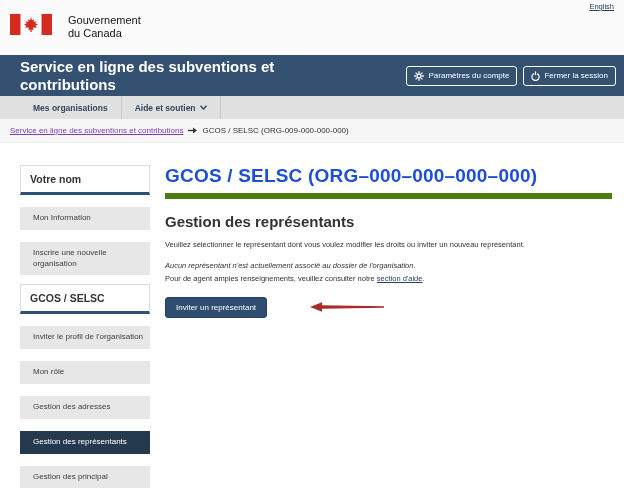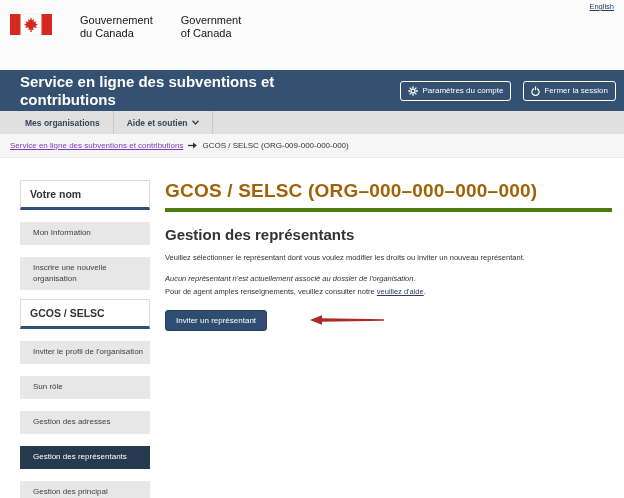--- a/index.html
+++ b/index.html
@@ -1,56 +1,56 @@
 <!DOCTYPE html>
 <html><head>
 <meta charset="utf-8">
 <style>
   html,body{margin:0;padding:0;}
   body{
     width:624px;height:498px;overflow:hidden;background:#ffffff;
     font-family:"Liberation Sans",sans-serif;color:#333;position:relative;
   }
   
-  .topstrip{height:70px;background:#fbfbfb;position:relative;}
+  .topstrip{height:55px;background:#fbfbfb;position:relative;}
   .lang-link{position:absolute;top:2px;right:10px;font-size:7.5px;color:#284162;
     text-decoration:underline;cursor:pointer;}
   .fip{position:absolute;left:10px;top:14px;display:flex;align-items:flex-start;}
   .flag{margin-right:16px;flex:none;}
-  .wordmark{font-size:11px;line-height:13px;color:#151515;margin-left:12px;}
+  .wordmark{font-size:11px;line-height:13px;color:#151515;}
   .wordmark.en{margin-left:28px;}
   
   .banner{height:41px;background:#345172;display:flex;align-items:center;
     padding:0 8px 0 20px;box-sizing:border-box;}
   .banner-title{color:#fff;font-weight:bold;font-size:15px;line-height:18px;width:320px;}
-  .banner-actions{margin-left:auto;display:flex;gap:12px;}
+  .banner-actions{margin-left:auto;display:flex;gap:6px;}
   .banner-btn{display:flex;align-items:center;gap:4px;border:1px solid #fff;border-radius:3px;
     background:transparent;color:#fff;font-size:8px;padding:4px 7px;cursor:pointer;
     font-family:"Liberation Sans",sans-serif;white-space:nowrap;}
   
-  .nav{height:23px;background:#e0e0e0;display:flex;align-items:stretch;padding-left:12px;}
+  .nav{height:23px;background:#e0e0e0;display:flex;align-items:stretch;padding-left:20px;}
   .nav-item{display:flex;align-items:center;gap:4px;padding:0 13px;font-size:8.5px;
     font-weight:bold;color:#33465c;border-right:1px solid #c9c9c9;cursor:pointer;}
   
   .breadcrumb{height:23px;background:#f6f6f6;border-bottom:1px solid #ececec;
     display:flex;align-items:center;gap:5px;padding-left:10px;font-size:8px;color:#333;}
   .bc-link{color:#7e3bbd;text-decoration:underline;cursor:pointer;}
   
   .content{display:flex;padding:22px 12px 0 20px;box-sizing:border-box;}
   .sidebar{width:130px;flex:none;}
   .side-section{margin-bottom:9px;}
   .side-header{background:#fff;border:1px solid #dcdcdc;border-bottom:3px solid #2e5274;
     font-size:10.5px;font-weight:bold;color:#333;padding:7px 9px;}
   .side-item{background:#e7e7e7;font-size:8px;color:#404040;line-height:1.35;
     padding:6px 6px 6px 13px;margin-top:12px;cursor:pointer;}
   .side-item.selected{background:#263a4f;color:#fff;}
   
   .main{flex:1;padding-left:15px;min-width:0;}
-  .page-title{font-size:19px;font-weight:bold;color:#a16207;margin:0 0 14px 0;
-    padding-bottom:6px;border-bottom:4px solid #4d7c0f;letter-spacing:.2px;}
+  .page-title{font-size:19px;font-weight:bold;color:#1d4ed8;margin:0 0 14px 0;
+    padding-bottom:6px;border-bottom:6px solid #4d7c0f;letter-spacing:.2px;}
   .section-heading{font-size:15px;font-weight:bold;color:#333;margin:4px 0 9px 0;}
   .main p{font-size:7.5px;margin:0 0 10px 0;line-height:1.5;}
   .empty-notice{font-style:italic;margin-bottom:1px !important;}
   .help-line{margin-bottom:13px !important;}
   .help-link{color:#284162;text-decoration:underline;cursor:pointer;}
   .invite-row{display:flex;align-items:center;gap:42px;}
   .invite-btn{background:#2f4d71;color:#fff;border:1px solid #26405e;border-radius:3px;
     font-size:8px;padding:5px 10px;cursor:pointer;font-family:"Liberation Sans",sans-serif;}
   .annotation-arrow{margin-left:1px;flex:none;}
 </style>
@@ -62,24 +62,20 @@
   <div class="fip">
     <svg class="flag" width="42" height="21" viewBox="0 0 42 21">
       <rect x="0" y="0" width="42" height="21" fill="#ffffff" stroke="#dddddd" stroke-width="0.5"></rect>
       <rect x="0" y="0" width="10.5" height="21" fill="#d52b1e"></rect>
       <rect x="31.5" y="0" width="10.5" height="21" fill="#d52b1e"></rect>
       <polygon points="21,3 22,6.2 24.2,5.2 23.5,8 26.5,7.2 25.3,9.6 28,10.2 25.6,12 27,13.8 23.2,13.4 23.5,16.2 21.7,15.4 21.7,18 20.3,18 20.3,15.4 18.5,16.2 18.8,13.4 15,13.8 16.4,12 14,10.2 16.7,9.6 15.5,7.2 18.5,8 17.8,5.2 20,6.2" fill="#d52b1e"></polygon>
     </svg>
     <div class="wordmark">
       <div>Gouvernement</div>
       <div>du Canada</div>
-    </div>
-    <div class="wordmark en">
-      <div>Government</div>
-      <div>of Canada</div>
     </div>
   </div>
 </div>
 
 <div class="banner">
   <div class="banner-title">Service en ligne des subventions et contributions</div>
   <div class="banner-actions">
     <button class="banner-btn">
       <svg width="10" height="10" viewBox="0 0 10 10">
         <circle cx="5" cy="5" r="2" fill="none" stroke="#fff" stroke-width="1.3"></circle>
@@ -131,34 +127,34 @@
 
   <div class="sidebar">
     <div class="side-section">
       <div class="side-header">Votre nom</div>
       <div class="side-item">Mon Information</div>
       <div class="side-item">Inscrire une nouvelle organisation</div>
     </div>
     <div class="side-section">
       <div class="side-header">GCOS / SELSC</div>
       <div class="side-item">Inviter le profil de l'organisation</div>
-      <div class="side-item">Sun rôle</div>
+      <div class="side-item">Mon rôle</div>
       <div class="side-item">Gestion des adresses</div>
       <div class="side-item selected">Gestion des représentants</div>
       <div class="side-item">Gestion des principal</div>
       <div class="side-item">Gestion des entreprises de l'ARC</div>
     </div>
   </div>
 
   <div class="main">
     <h1 class="page-title">GCOS / SELSC (ORG–000–000–000–000)</h1>
     <h2 class="section-heading">Gestion des représentants</h2>
     <p>Veuillez sélectionner le représentant dont vous voulez modifier les droits ou inviter un nouveau représentant.</p>
     <p class="empty-notice">Aucun représentant n'est actuellement associé au dossier de l'organisation.</p>
-    <p class="help-line"><span>Pour de agent amples renseignements, veuillez consulter notre </span><a class="help-link">veuillez d'aide</a><span>.</span></p>
+    <p class="help-line"><span>Pour de agent amples renseignements, veuillez consulter notre </span><a class="help-link">section d'aide</a><span>.</span></p>
     <div class="invite-row">
       <button class="invite-btn">Inviter un représentant</button>
       <svg class="annotation-arrow" width="76" height="12" viewBox="0 0 76 12">
         <polygon points="0,6 12,1.2 12,10.8" fill="#aa2b28"></polygon>
         <polygon points="12,4.2 74,5.2 74,6.8 12,7.8" fill="#aa2b28"></polygon>
       </svg>
     </div>
   </div>
 
 </div>

